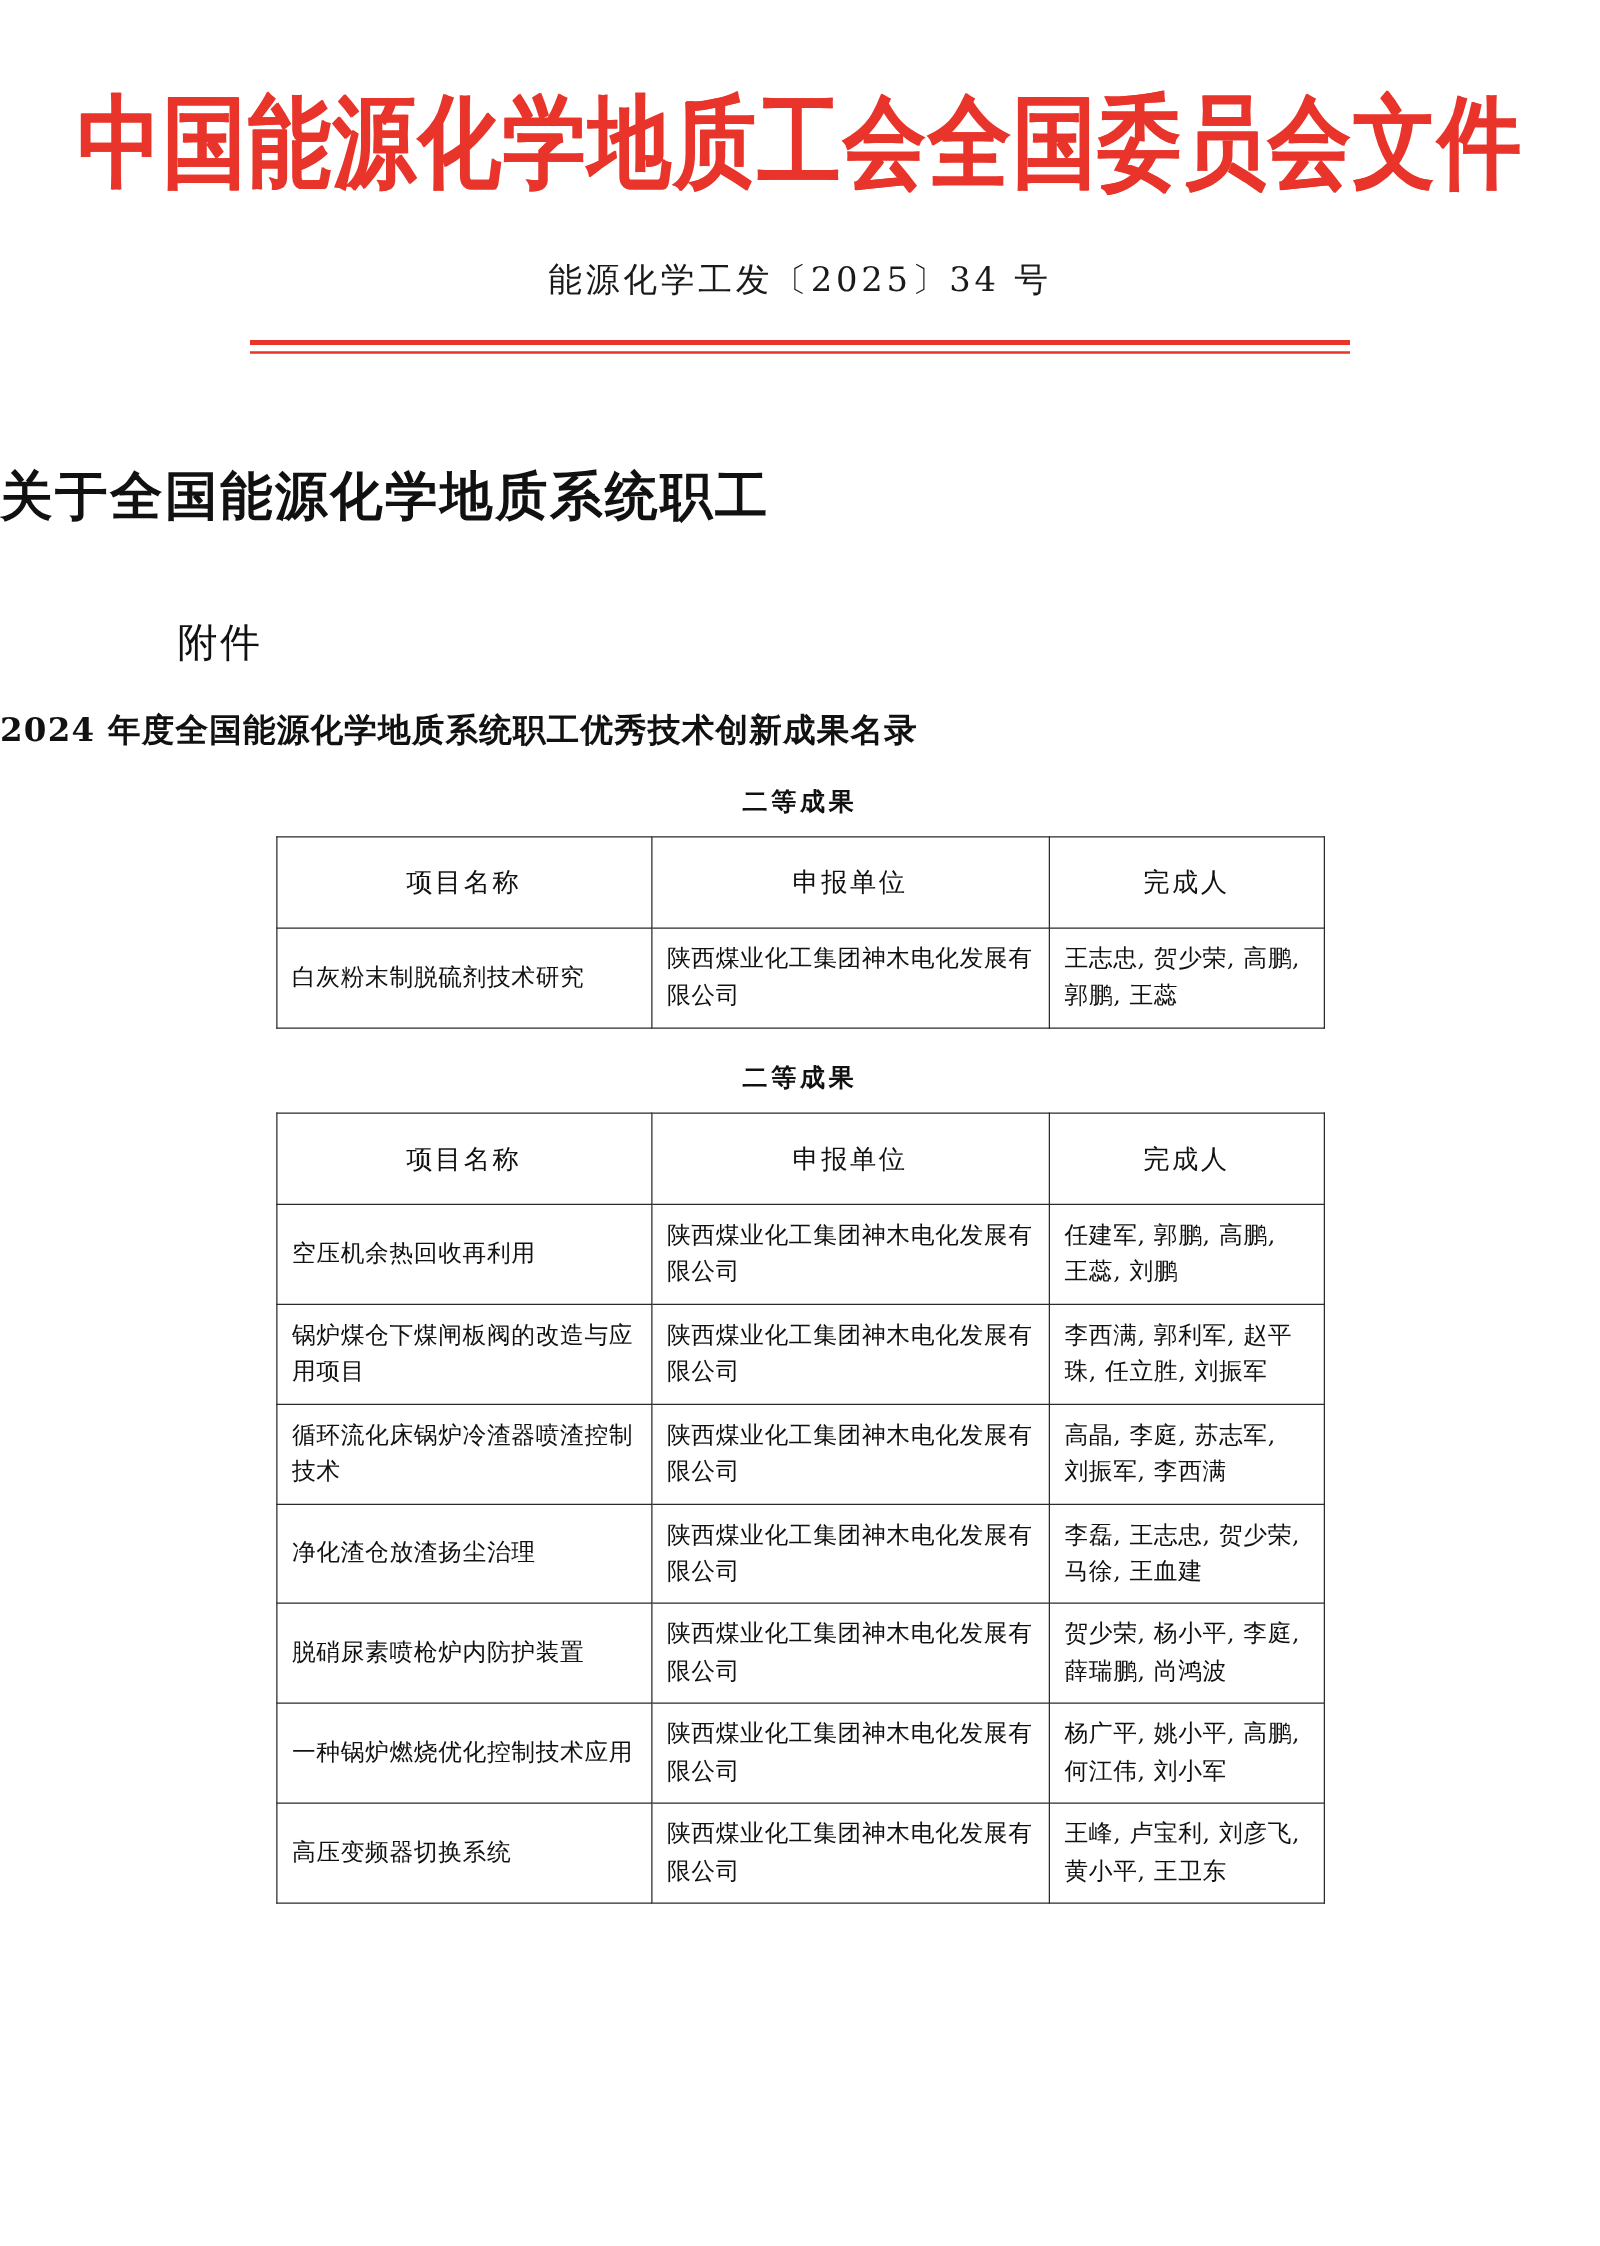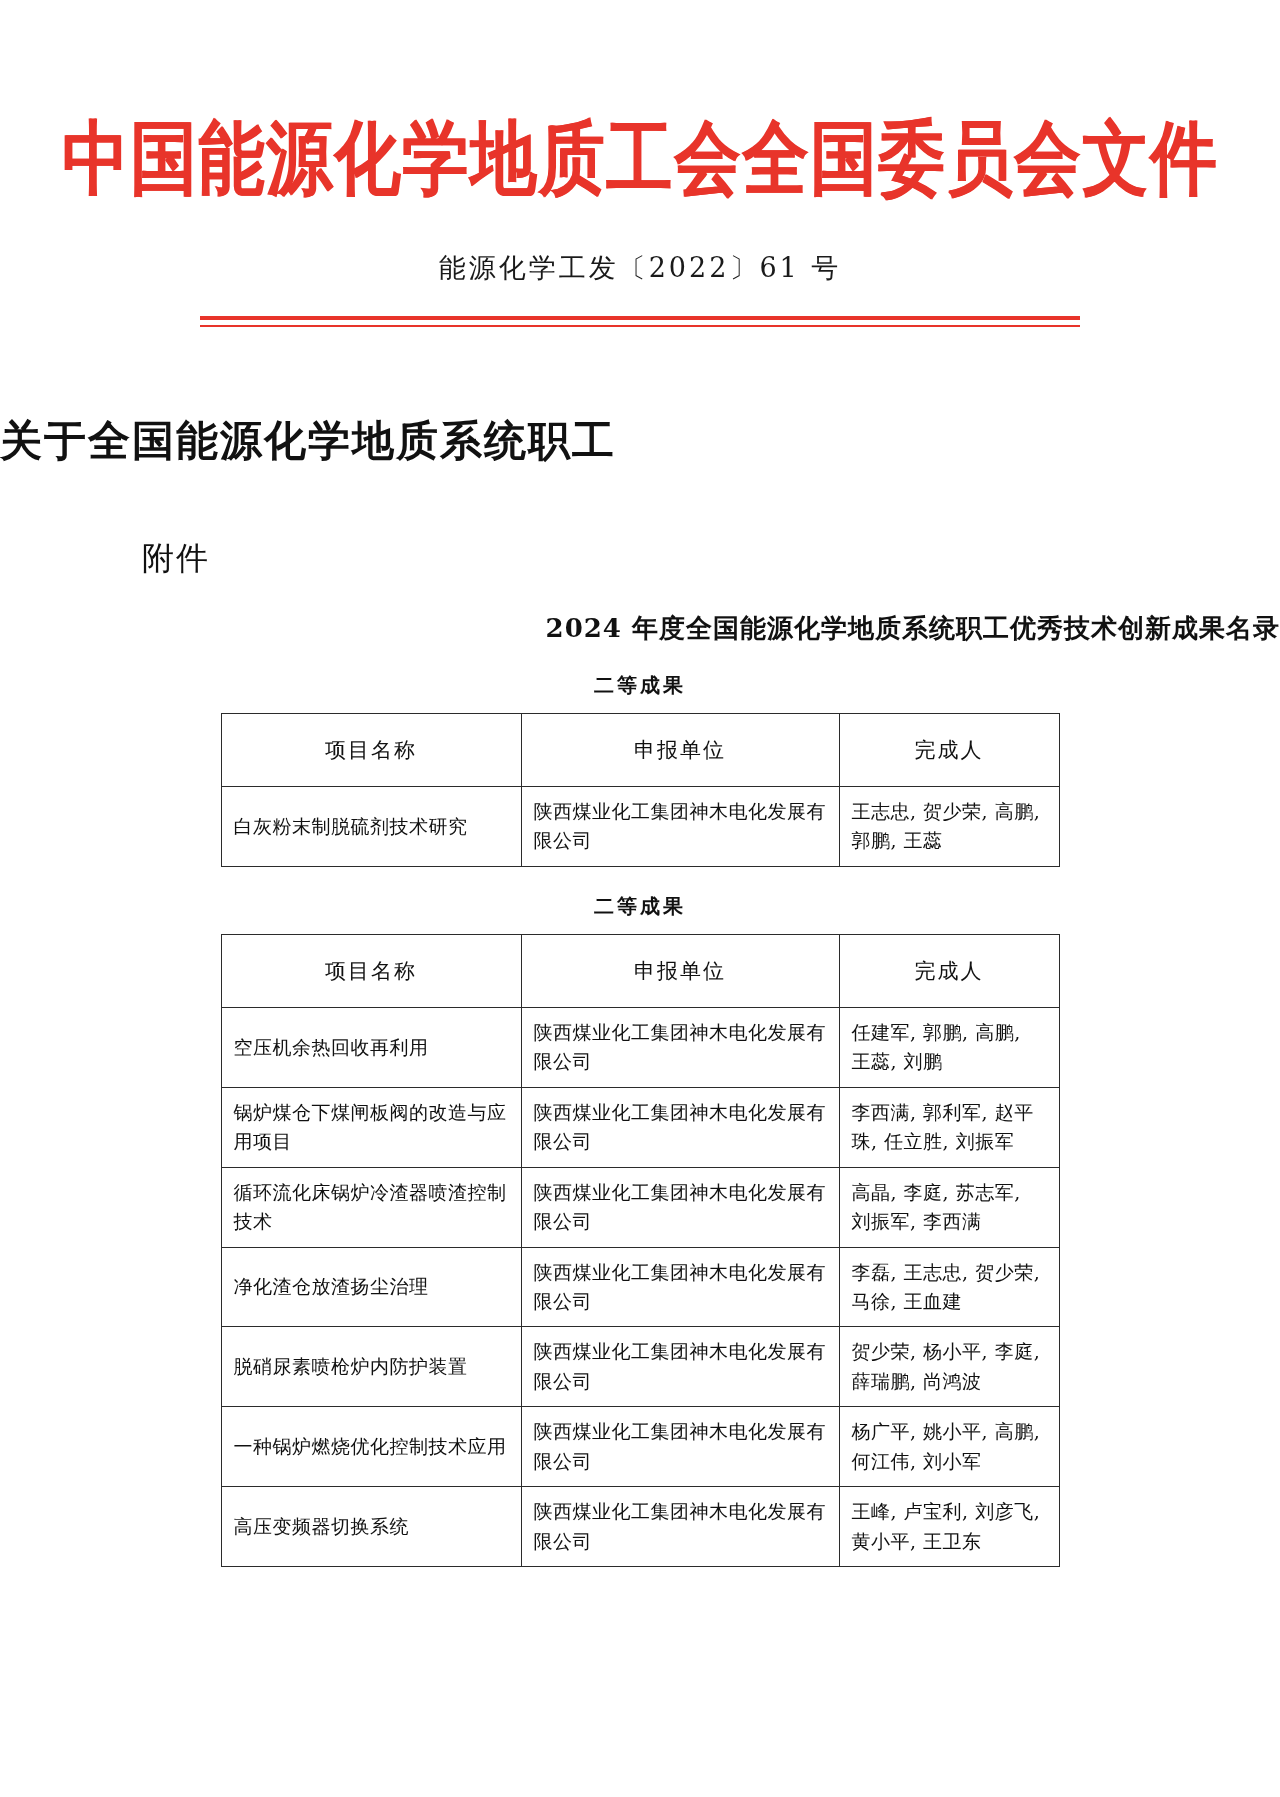--- a/index.html
+++ b/index.html
@@ -18,21 +18,21 @@
   .page {
     width: 1280px;
     height: 1797px;
     background: #ffffff;
     position: relative;
     box-sizing: border-box;
   }
 
   
   .masthead {
-    padding-top: 114px;
+    padding-top: 70px;
     text-align: center;
   }
   .masthead-title {
     font-family: "DejaVu Serif", "Liberation Serif", serif;
     font-size: 66px;
     line-height: 1.12;
     font-weight: 700;
     color: #e8342a;
     letter-spacing: 2px;
     transform: scaleY(1.22);
@@ -91,21 +91,21 @@
   .attach-label {
     margin-top: 64px;
     margin-left: 142px;
     font-size: 32px;
     letter-spacing: 2px;
     font-family: "DejaVu Serif", "Liberation Serif", serif;
     color: #111;
   }
   .catalog-title {
     margin-top: 30px;
-    text-align: right;
+    text-align: left;
     font-size: 26px;
     font-weight: 700;
     letter-spacing: 1px;
     font-family: "DejaVu Serif", "Liberation Serif", serif;
     color: #111;
   }
 
   
   .section {
     margin-top: 26px;
@@ -163,21 +163,21 @@
 </head>
 <body>
 
 <div class="page">
 
   <div class="masthead">
     <div class="masthead-title">中国能源化学地质工会全国委员会文件</div>
   </div>
 
   <div class="docnum-wrap">
-    <span class="docnum">能源化学工发〔2022〕61 号</span>
+    <span class="docnum">能源化学工发〔2025〕34 号</span>
   </div>
 
   <div class="red-rules">
     <div class="thick"></div>
     <div class="thin"></div>
   </div>
 
   <div class="main-title">
     <span class="tline">关于全国能源化学地质系统职工</span>
   </div>

